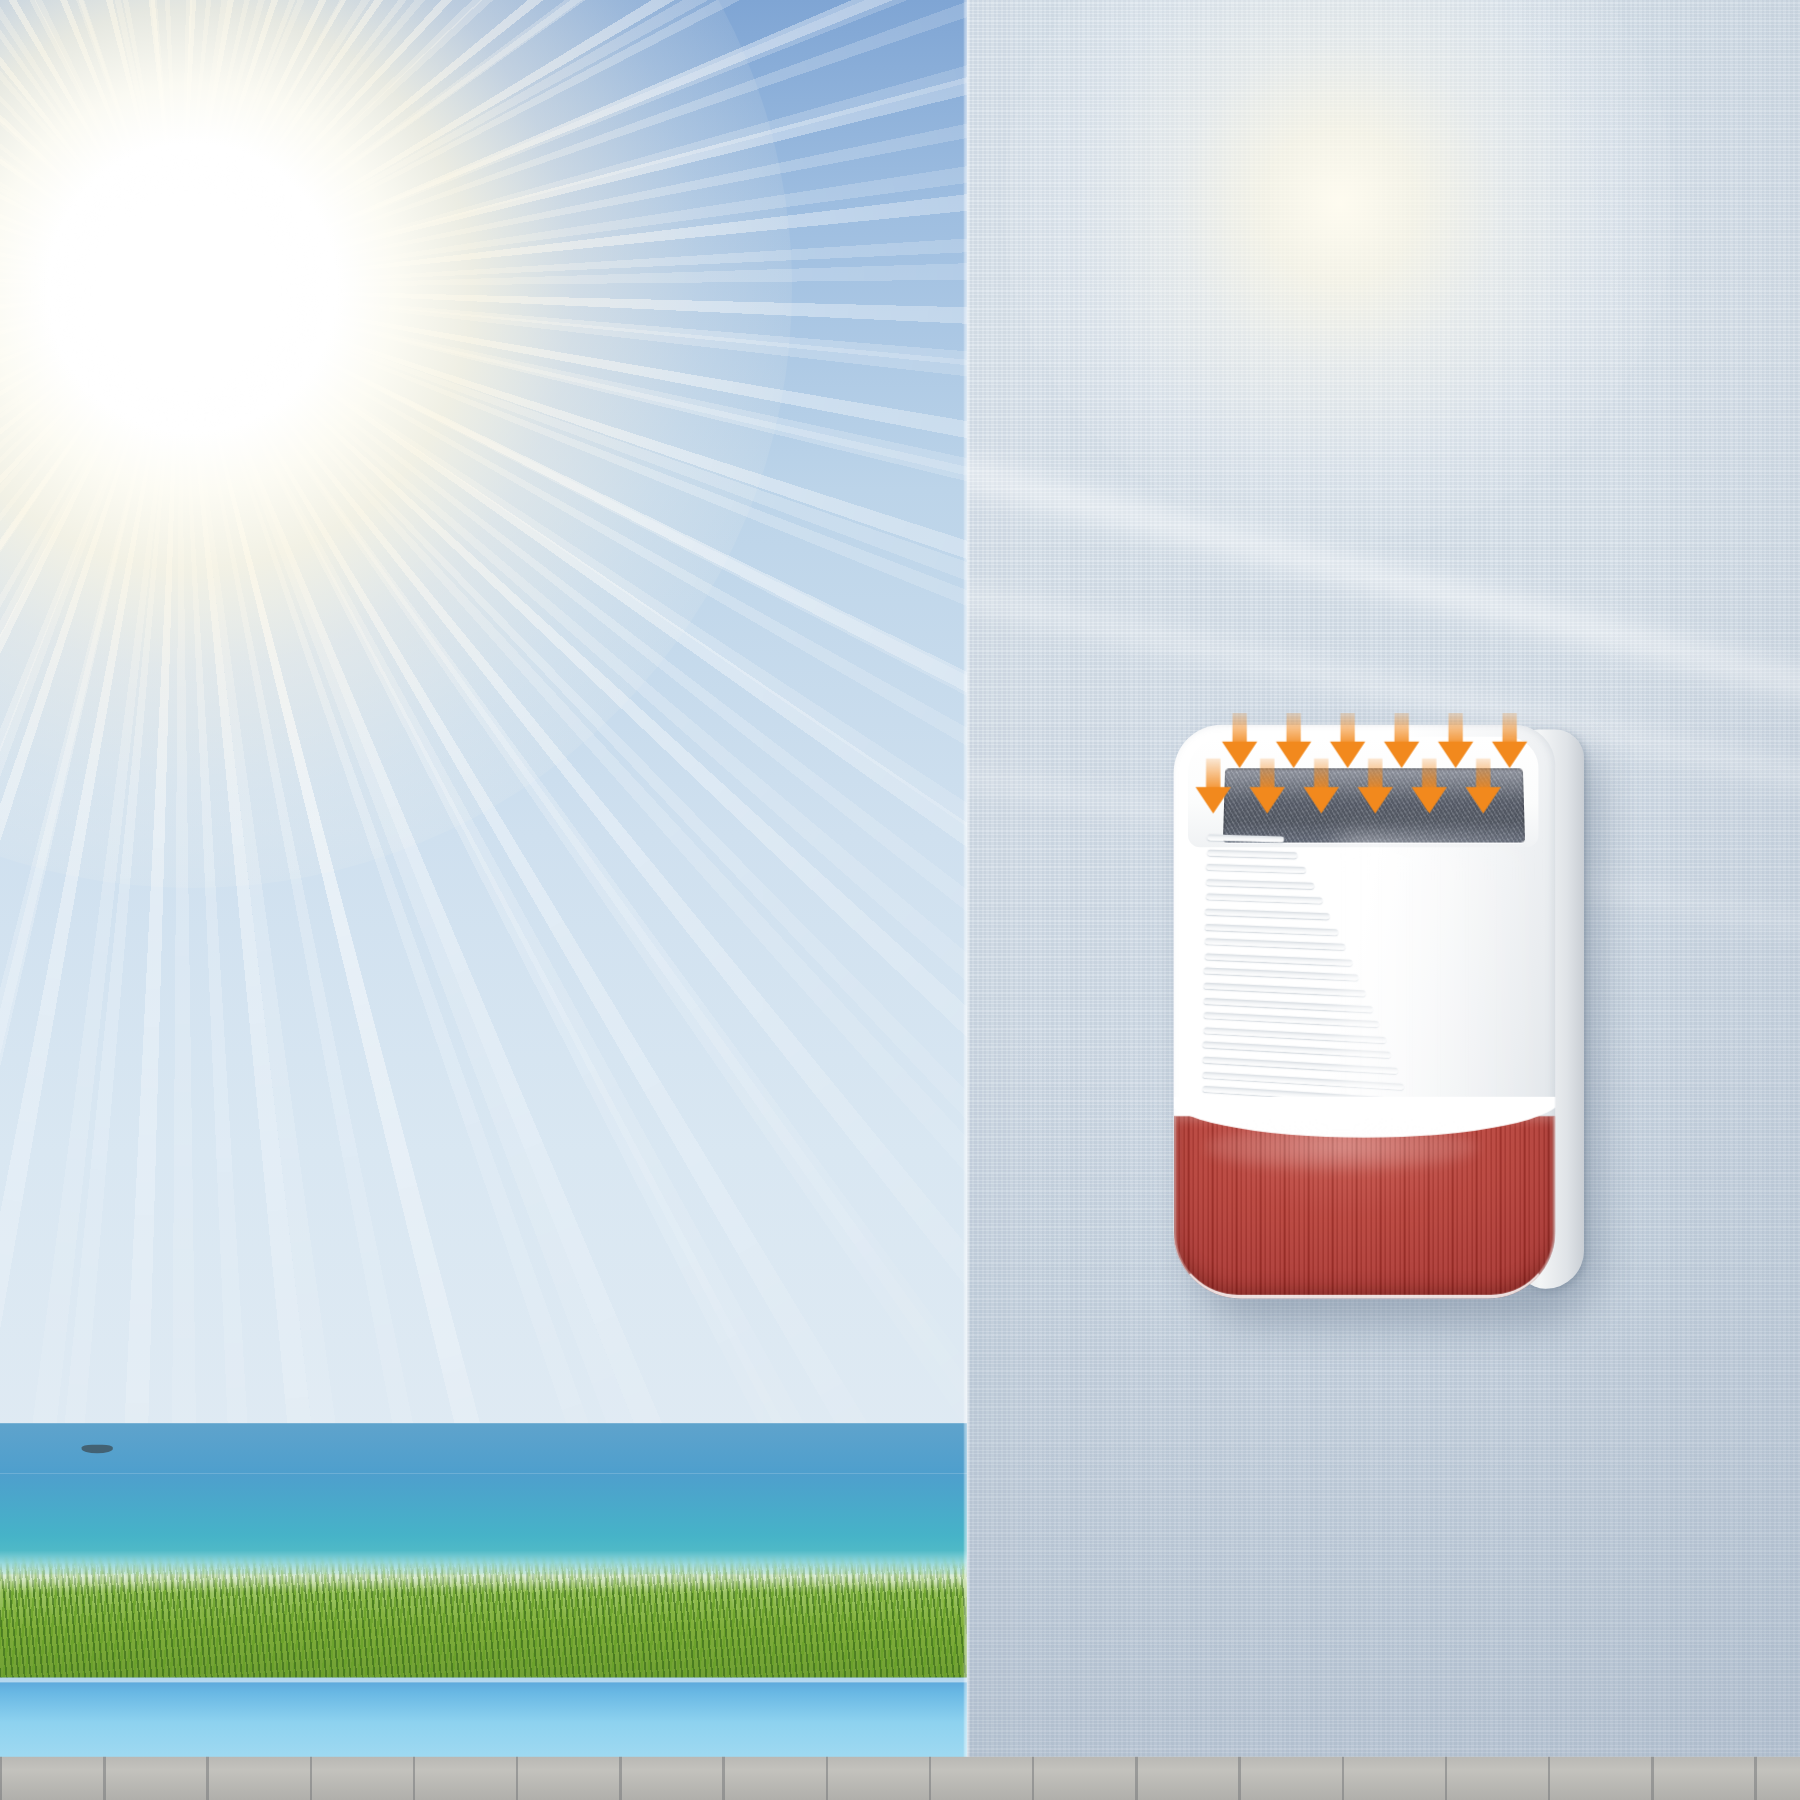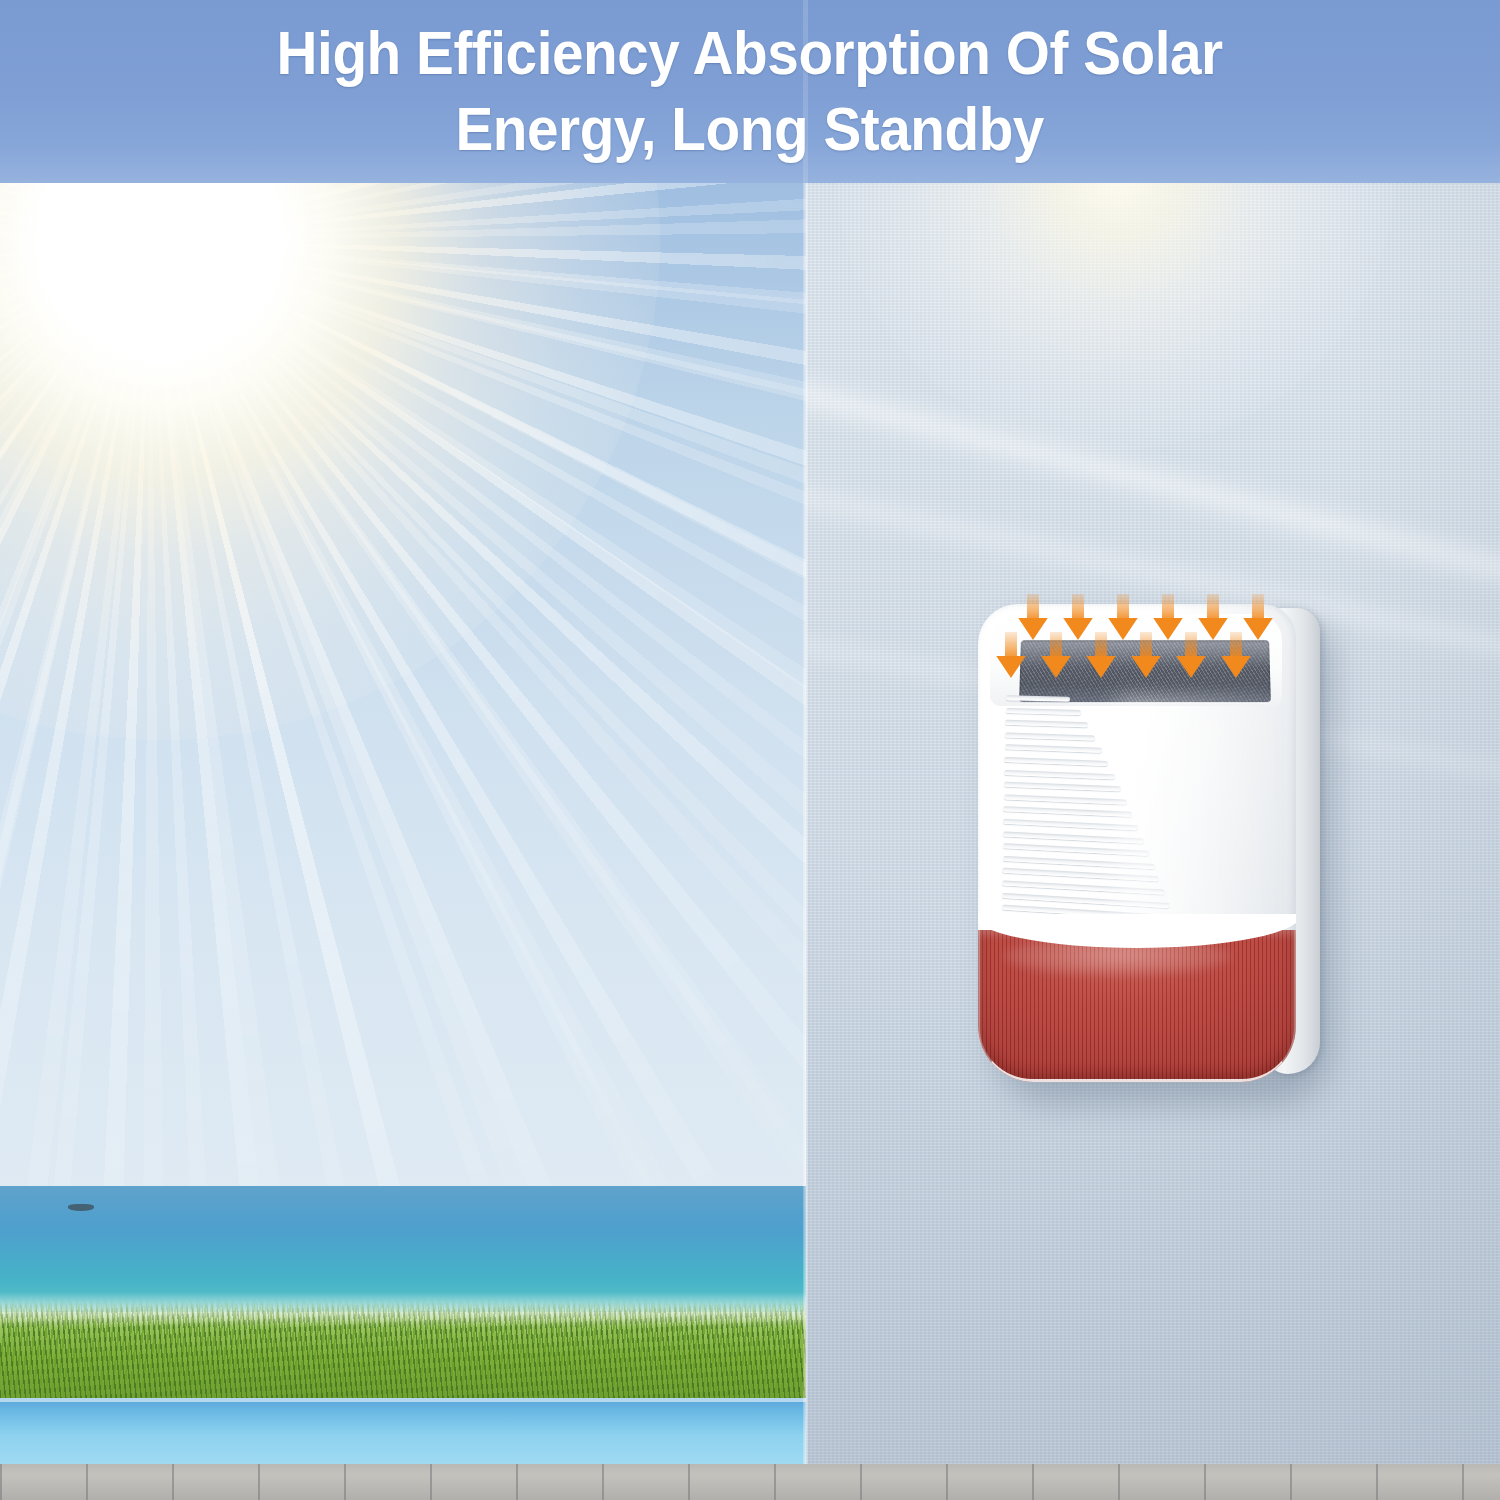--- a/index.html
+++ b/index.html
@@ -483,20 +483,16 @@
           <div class="shaft"></div>
           <div class="head"></div>
         </div>
         <div class="arrow fade" style="left: 241px; top: 34px; width: 34px; transform: scale(0.92); transform-origin: center top;">
           <div class="shaft"></div>
           <div class="head"></div>
         </div>
       </div>
   </div>
 
-  <div id="banner">
-    <div id="headline">High Efficiency Absorption Of Solar
-Energy, Long Standby</div>
-  </div>
 
   <div class="deck"></div>
 
 </div>
 
 </body></html>

